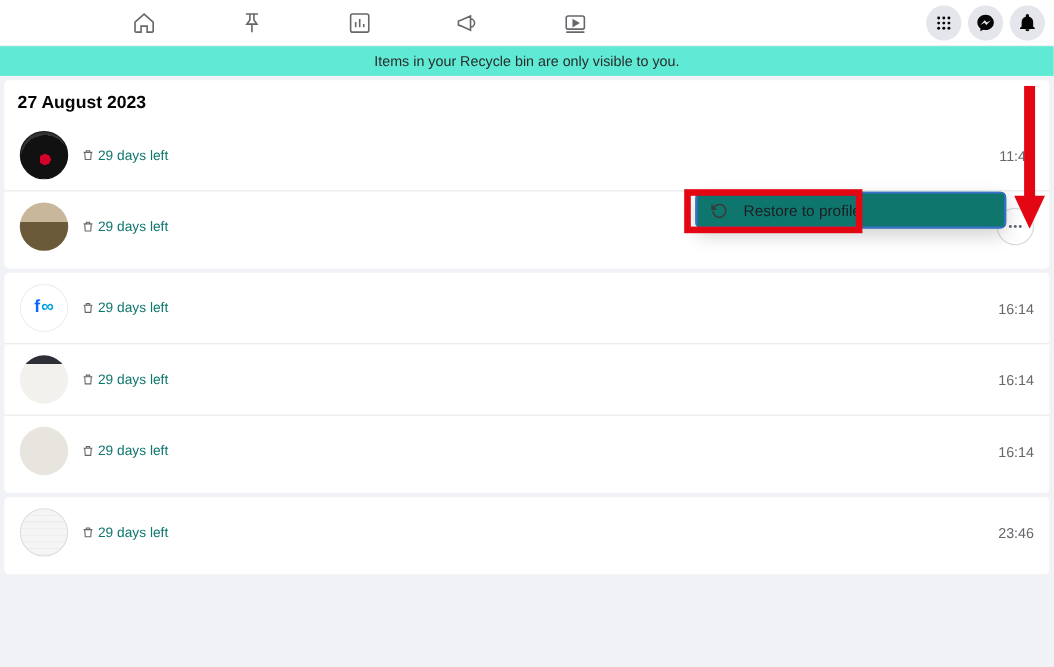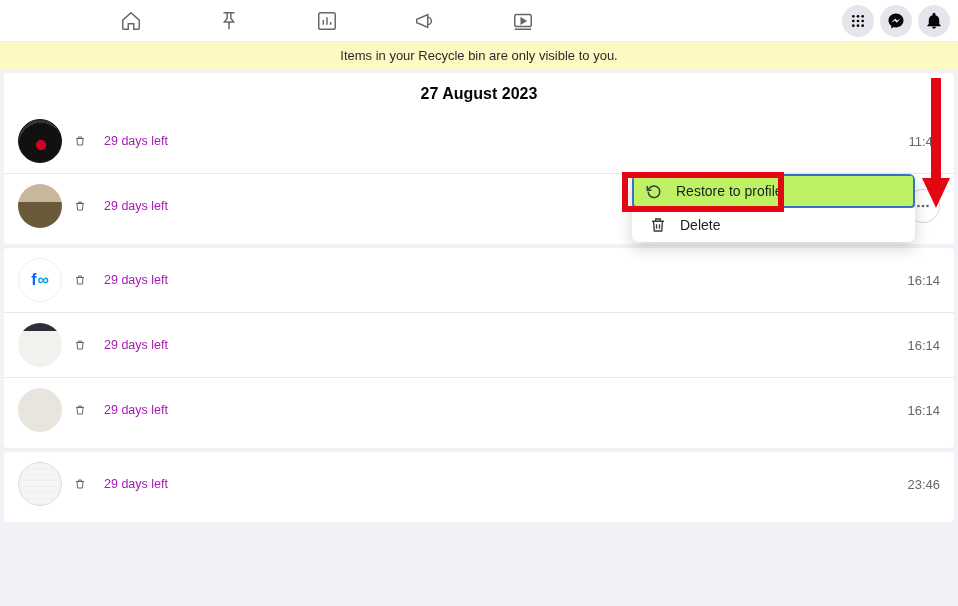--- a/index.html
+++ b/index.html
@@ -34,34 +34,33 @@
   .round-btn {
     width: 32px; height: 32px;
     background: #e4e6eb;
     border-radius: 50%;
     display: flex; align-items: center; justify-content: center;
     cursor: pointer;
   }
 
   
   .banner {
-    background: #fef9c3;
+    background: #5eead4;
     color: #2b2b2b;
     font-size: 13px;
     text-align: center;
     padding: 6px 0;
   }
 
   
   .card {
     background: #fff;
     margin: 4px 4px 0 4px;
     border-radius: 4px;
     padding-bottom: 6px;
-    text-align: center;
   }
   .date-header {
     font-size: 16px;
     font-weight: bold;
     color: #050505;
     padding: 12px 12px 6px 12px;
   }
   .row {
     display: flex;
     align-items: center;
@@ -74,23 +73,23 @@
     width: 44px; height: 44px;
     border-radius: 50%;
     background: #ddd;
     flex-shrink: 0;
     background-size: cover;
     background-position: center;
   }
   .row-text {
     display: flex;
     align-items: center;
-    gap: 18px;
+    gap: 3px;
     margin-left: 12px;
-    color: #a21caf;
+    color: #0f766e;
     font-size: 12.5px;
   }
   .spacer { flex: 1; }
   .time { font-size: 13px; color: #65676b; margin-right: 0; }
   .more-btn {
     width: 34px; height: 34px;
     border: 1px solid #d6d6d6;
     border-radius: 50%;
     background: #fff;
     display: flex; align-items: center; justify-content: center;
@@ -115,21 +114,21 @@
     align-items: center;
     gap: 12px;
     padding: 7px 16px;
     font-size: 14px;
     color: #1c1e21;
     cursor: pointer;
   }
   .menu-item.highlight {
     outline: 2px solid #3b6fcc;
     outline-offset: -2px;
-    background: #bef264;
+    background: #0f766e;
     border-radius: 4px;
     padding-left: 12px;
   }
   .menu-item-icon { width: 20px; height: 20px; display:flex; align-items:center; justify-content:center; color:#65676b; }
 
   
   .annotation-box {
     position: absolute;
     top: 172px;
     left: 622px;
@@ -346,27 +345,19 @@
 <div class="menu">
   <div class="menu-item highlight">
     <span class="menu-item-icon">
       <svg width="20" height="20" viewBox="0 0 24 24" fill="none" stroke="#3a3a3a" stroke-width="1.8">
           <path d="M5 13a7 7 0 1 0 2-5L4 11"></path>
           <path d="M4 6v5h5"></path>
         </svg>
     </span>
     <span>Restore to profile</span>
   </div>
-  <div class="menu-item">
-    <span class="menu-item-icon">
-      <svg width="18" height="18" viewBox="0 0 24 24" fill="none" stroke="#3a3a3a" stroke-width="1.8">
-          <path d="M4 7h16M9 7V4h6v3M6 7l1 13h10l1-13M10 11v6M14 11v6"></path>
-        </svg>
-    </span>
-    <span>Delete</span>
-  </div>
 </div>
 
 <div class="annotation-box"></div>
 <svg class="arrow" viewBox="0 0 28 130">
   <line x1="14" y1="0" x2="14" y2="104" stroke="#e30613" stroke-width="10"></line>
   <polygon points="0,100 28,100 14,130" fill="#e30613"></polygon>
 </svg>
 
 </body></html>

